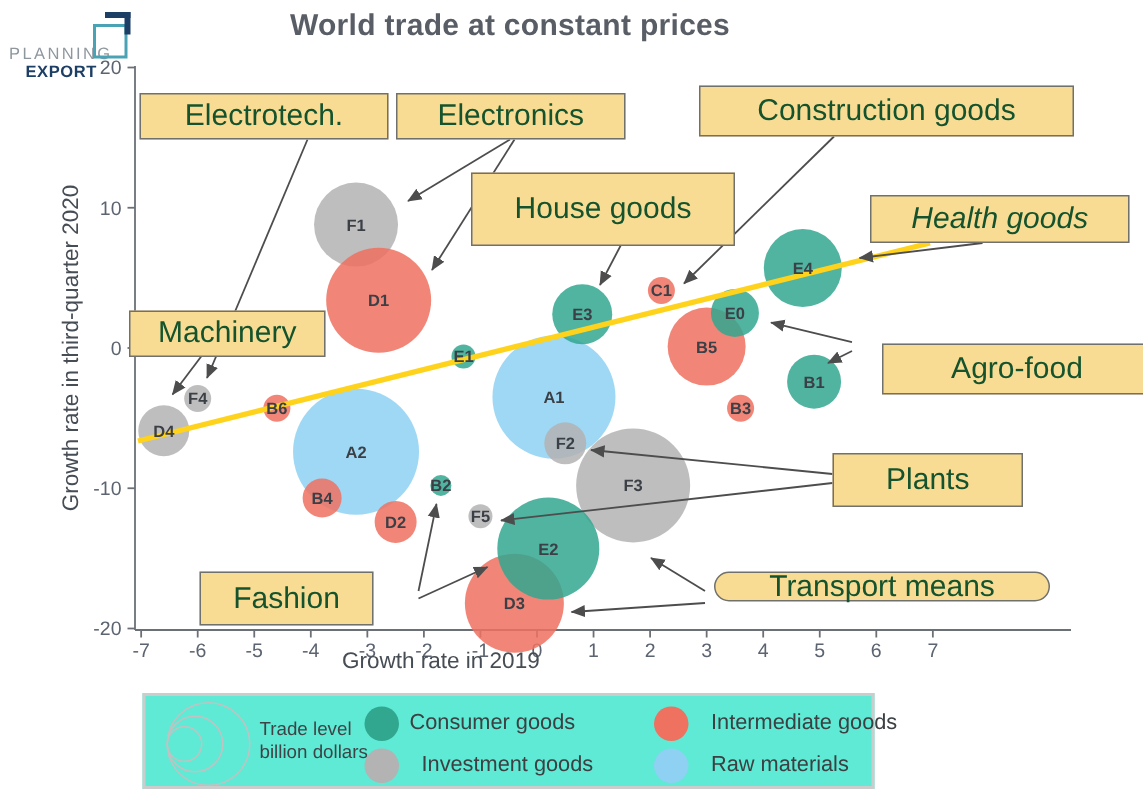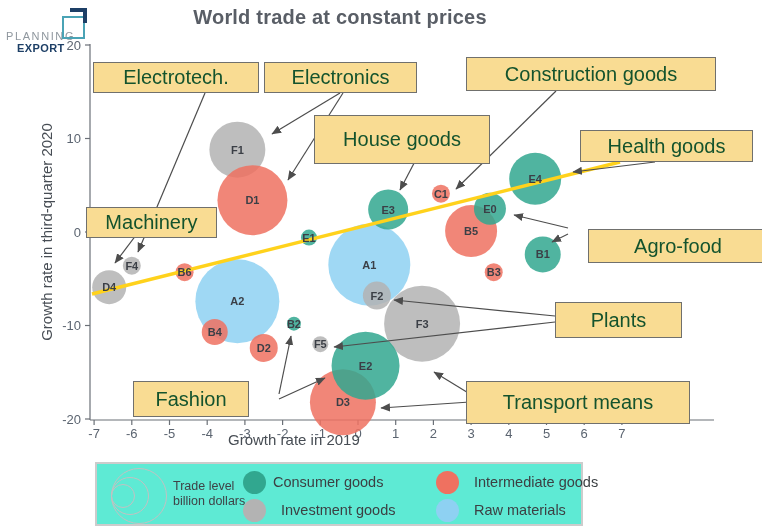--- a/index.html
+++ b/index.html
@@ -160,26 +160,26 @@
       <line x1="279" y1="399" x2="325" y2="378" stroke="#4d4d4d" stroke-width="1.2" marker-end="url(#arr)"></line>
       <line x1="470" y1="394" x2="434" y2="372" stroke="#4d4d4d" stroke-width="1.2" marker-end="url(#arr)"></line>
       <line x1="470" y1="402" x2="381" y2="408" stroke="#4d4d4d" stroke-width="1.2" marker-end="url(#arr)"></line>
     </svg>
 
   <div id="annotations">
       <div class="anno" style="left: 93px; top: 62px; width: 166px; height: 31px;">Electrotech.</div>
       <div class="anno" style="left: 264px; top: 62px; width: 153px; height: 31px;">Electronics</div>
       <div class="anno" style="left: 466px; top: 57px; width: 250px; height: 34px;">Construction goods</div>
       <div class="anno" style="left: 314px; top: 115px; width: 176px; height: 49px;">House goods</div>
-      <div class="anno" style="left: 580px; top: 130px; width: 173px; height: 32px;">Health goods</div>
+      <div class="anno" style="left: 580px; top: 130px; width: 173px; height: 32px; font-style: italic;">Health goods</div>
       <div class="anno" style="left: 86px; top: 179px; width: 131px; height: 31px; margin-top: 28px;">Machinery</div>
       <div class="anno" style="left: 588px; top: 214px; width: 180px; height: 34px; margin-top: 15px;">Agro-food</div>
       <div class="anno" style="left: 555px; top: 302px; width: 127px; height: 36px;">Plants</div>
       <div class="anno" style="left: 133px; top: 381px; width: 116px; height: 36px;">Fashion</div>
-      <div class="anno" style="left: 466px; top: 381px; width: 224px; height: 43px;">Transport means</div>
+      <div class="anno" style="left: 476px; top: 381px; width: 224px; height: 20px; border-radius: 12px;">Transport means</div>
     </div>
 
   <div id="legend">
     <div id="szc1" class="szc"></div>
     <div id="szc2" class="szc"></div>
     <div id="szc3" class="szc"></div>
     <div id="sizetext">
       <div>Trade level</div>
       <div>billion dollars</div>
     </div>

